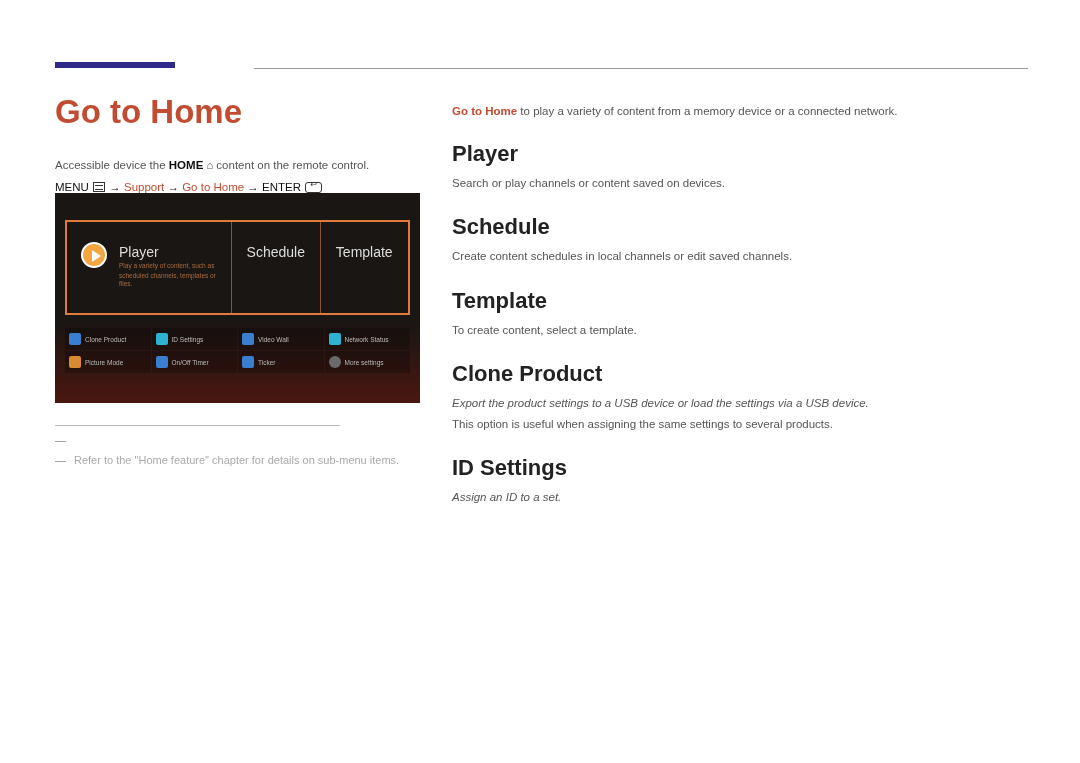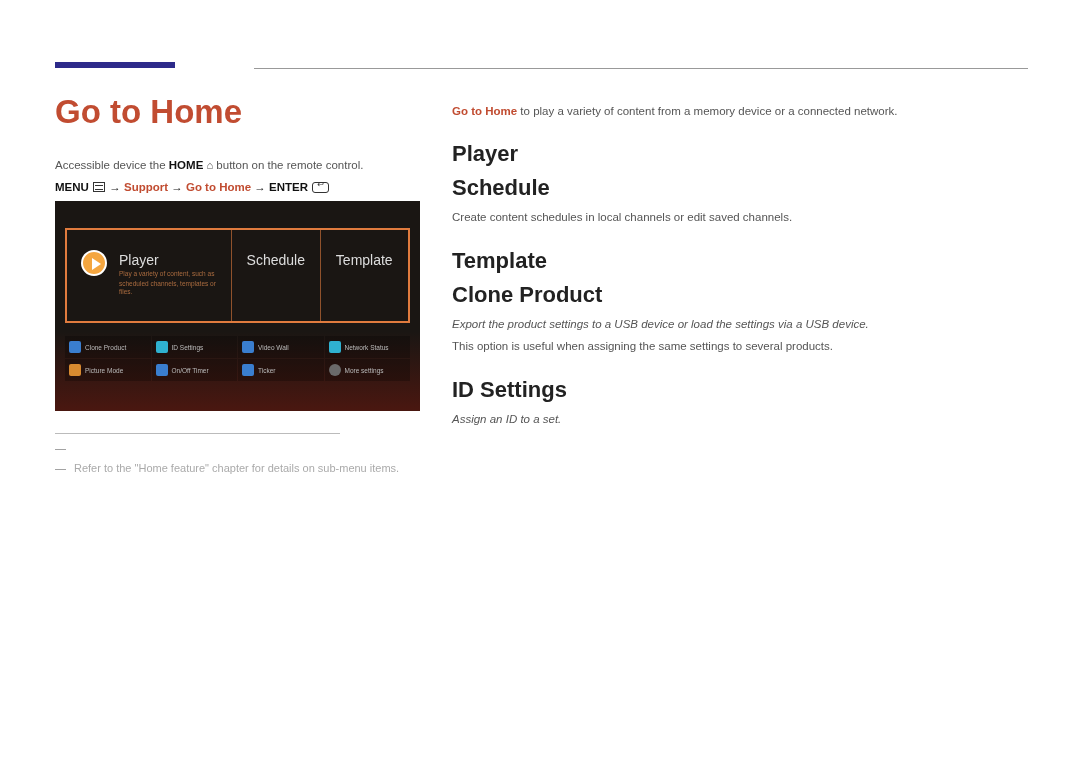--- a/index.html
+++ b/index.html
@@ -47,23 +47,23 @@
     margin-bottom: 28px;
   }
   .accessible-line {
     font-size: 11.5px;
     color: #555;
     margin-bottom: 10px;
   }
   .accessible-line b { color: #111; }
   .menu-path {
     font-size: 11.5px;
-    font-weight: bold;
+    font-weight: normal;
     color: #111;
-    margin-bottom: 8px;
+    margin-bottom: 0;
   }
   .menu-path .support { color: #c14c31; }
   .menu-path .gotohome { color: #c14c31; }
   .home-glyph {
     font-size: 11px;
     vertical-align: baseline;
   }
   .menu-glyph {
     display: inline-block;
     width: 12px;
@@ -246,21 +246,21 @@
 <body>
 
 <div class="header-bar"></div>
 <div class="header-line"></div>
 
 <div class="left-col">
   <h1 class="page-title">Go to Home</h1>
 
   <p class="accessible-line">
     <span>Accessible device the </span><b>HOME</b>
-    <span class="home-glyph">⌂</span><span> button on the remote control.</span>
+    <span class="home-glyph">⌂</span><span> content on the remote control.</span>
   </p>
 
   <p class="menu-path">
     <span>MENU</span>
     <span class="menu-glyph"></span>
     <span> → </span><span class="support">Support</span><span> → </span><span class="gotohome">Go to Home</span><span> → </span><span>ENTER</span>
     <span class="enter-glyph"></span>
   </p>
 
   <div class="tv">
@@ -325,22 +325,24 @@
       </div>
     </div>
 </div>
 
 <div class="right-col">
   <p class="intro-line">
     <span class="gth">Go to Home</span><span> to play a variety of content from a memory device or a connected network.</span>
   </p>
   <div id="sections">
       <h2 class="section-h">Player</h2>
+      <p class="section-p">Search or play channels or content saved on devices.</p>
       <h2 class="section-h">Schedule</h2>
       <p class="section-p">Create content schedules in local channels or edit saved channels.</p>
       <h2 class="section-h">Template</h2>
+      <p class="section-p">To create content, select a template.</p>
       <h2 class="section-h">Clone Product</h2>
       <p class="section-p tight">Export the product settings to a USB device or load the settings via a USB device.</p>
       <p class="section-p">This option is useful when assigning the same settings to several products.</p>
       <h2 class="section-h">ID Settings</h2>
       <p class="section-p tight">Assign an ID to a set.</p>
     </div>
 </div>
 
 </body></html>

